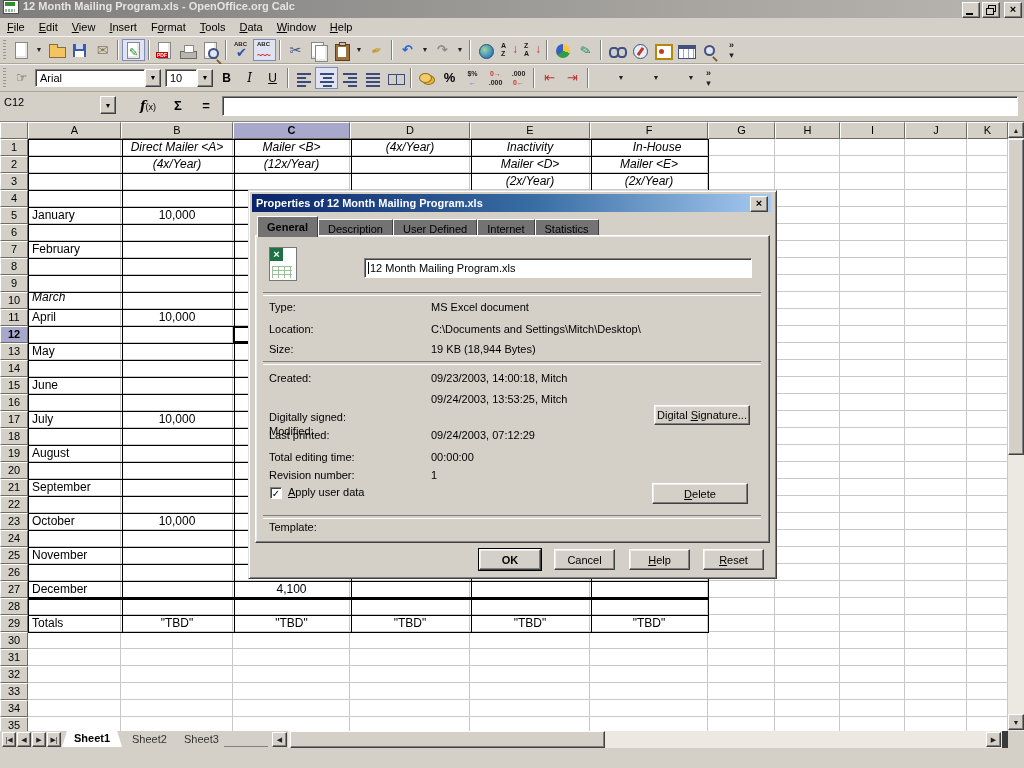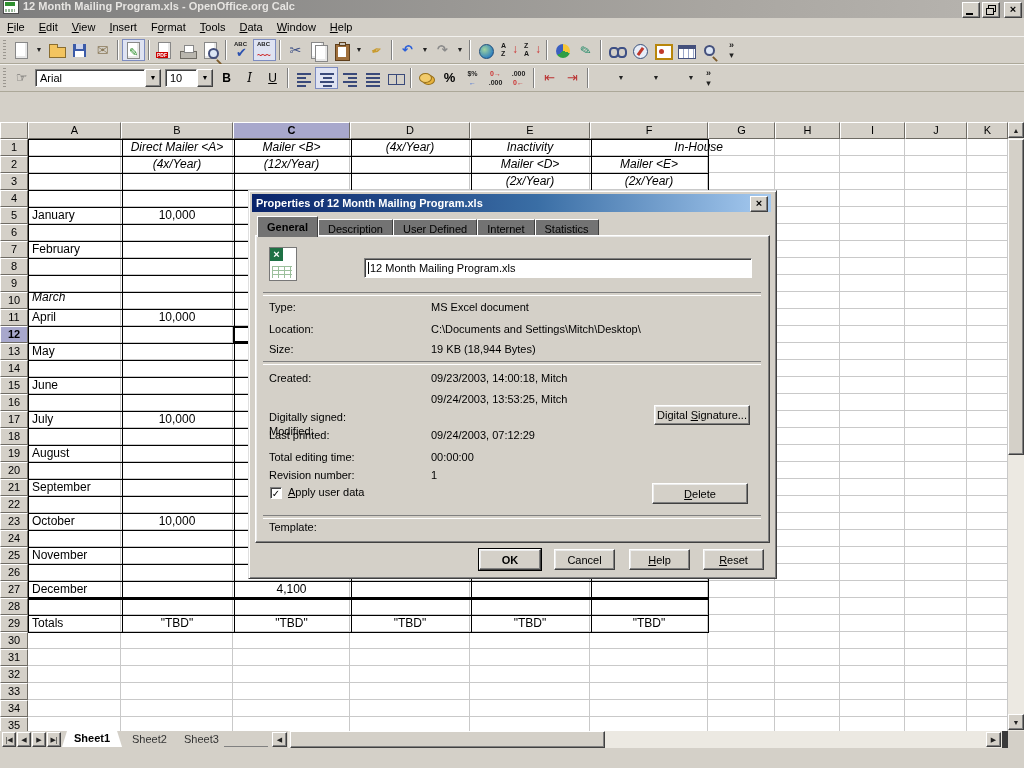--- a/index.html
+++ b/index.html
@@ -383,20 +383,30 @@
       <span class="ddbtn">▼</span>
       <span class="tbtn"></span>
       <span class="ddbtn">▼</span>
       <span class="tbtn"></span>
       <span class="ddbtn">▼</span>
       <span class="tbtn">
         <span class="ovf">»<br>▾</span>
       </span>
     </div>
 
+  <div id="formulabar">
+    <span class="namebox">
+      <span class="cval" style="width:96px">C12</span>
+      <span class="cdd">▼</span>
+    </span>
+    <span class="fxb" style="left:136px"><span class="fxg">f</span><span style="font-size:9px">(x)</span></span>
+    <span class="fxb" style="left:166px;font-weight:bold">Σ</span>
+    <span class="fxb" style="left:194px;font-weight:bold">=</span>
+    <div id="inputline"></div>
+  </div>
 
   <div id="sheetarea">
     <div id="gridbg"></div>
     <div id="vlines">
         <div class="vline" style="left: 120px; top: 17px; height: 592px;"></div>
         <div class="vline" style="left: 232px; top: 17px; height: 592px;"></div>
         <div class="vline" style="left: 349px; top: 17px; height: 592px;"></div>
         <div class="vline" style="left: 469px; top: 17px; height: 592px;"></div>
         <div class="vline" style="left: 589px; top: 17px; height: 592px;"></div>
         <div class="vline" style="left: 707px; top: 17px; height: 592px;"></div>
@@ -413,21 +423,21 @@
         <div class="tvl" style="left: 322px;"></div>
         <div class="tvl" style="left: 442px;"></div>
         <div class="tvl" style="left: 562px;"></div>
       </div>
     <div id="selfrag"></div>
     <div id="cells">
         <div class="cell hdr" style="left: 122px; top: 17px; width: 110px;">Direct Mailer &lt;A&gt;</div>
         <div class="cell hdr" style="left: 234px; top: 17px; width: 115px;">Mailer &lt;B&gt;</div>
         <div class="cell hdr" style="left: 351px; top: 17px; width: 118px;">(4x/Year)</div>
         <div class="cell hdr" style="left: 471px; top: 17px; width: 118px;">Inactivity</div>
-        <div class="cell hdr" style="left: 591px; top: 17px; width: 132px; text-align: right;">In-House</div>
+        <div class="cell hdr" style="left: 591px; top: 17px; width: 132px;">In-House</div>
         <div class="cell hdr" style="left: 122px; top: 34px; width: 110px;">(4x/Year)</div>
         <div class="cell hdr" style="left: 234px; top: 34px; width: 115px;">(12x/Year)</div>
         <div class="cell hdr" style="left: 471px; top: 34px; width: 118px;">Mailer &lt;D&gt;</div>
         <div class="cell hdr" style="left: 591px; top: 34px; width: 116px;">Mailer &lt;E&gt;</div>
         <div class="cell hdr" style="left: 471px; top: 51px; width: 118px;">(2x/Year)</div>
         <div class="cell hdr" style="left: 591px; top: 51px; width: 116px;">(2x/Year)</div>
         <div class="cell lbl" style="left: 29px; top: 85px; width: 91px;">January</div>
         <div class="cell num" style="left: 122px; top: 85px; width: 110px;">10,000</div>
         <div class="cell lbl" style="left: 29px; top: 119px; width: 91px;">February</div>
         <div class="cell lbl" style="left: 29px; top: 167px; width: 91px; font-style: italic;">March</div>

